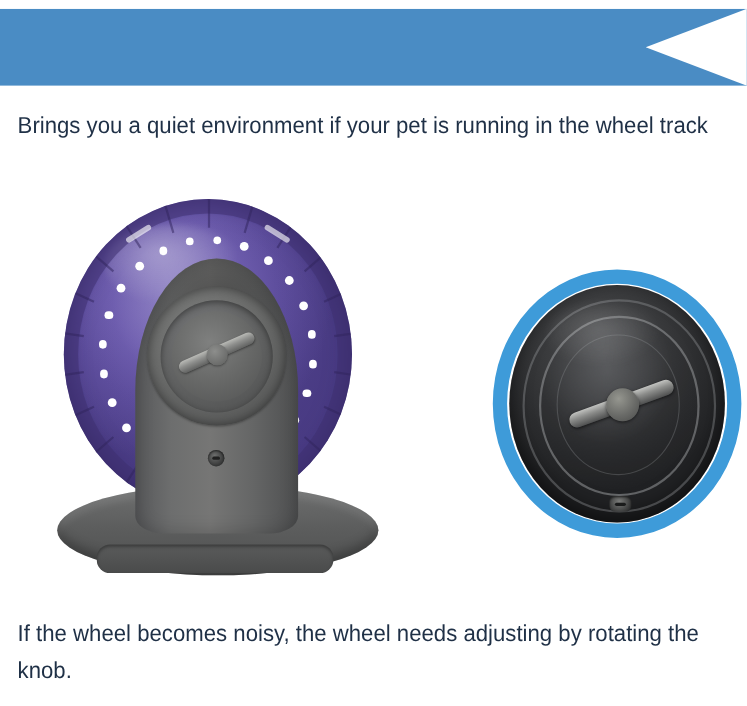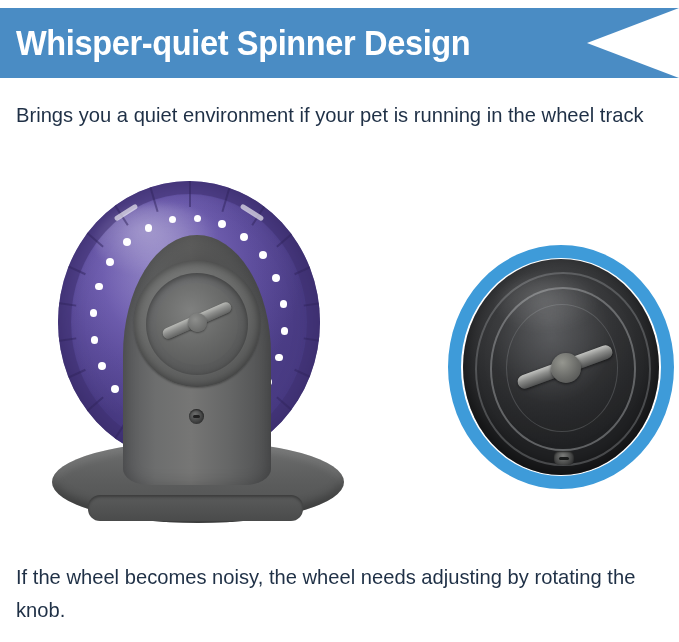--- a/index.html
+++ b/index.html
@@ -357,21 +357,20 @@
     border-radius: 2px;
     background: #1a1b1b;
   }
 </style>
 </head>
 <body>
 
 <div class="banner-wrap">
   <div class="banner-bg"></div>
   <div class="banner-notch"></div>
-  <div class="banner-title"><span class="t">Whisper-quiet Spinner Design</span></div>
 </div>
 
 <div class="copy copy-top">
   <span class="t">Brings you a quiet environment if your pet is running in the wheel track</span>
 </div>
 
 <div class="figures">
 
   <div class="product-left">
 

